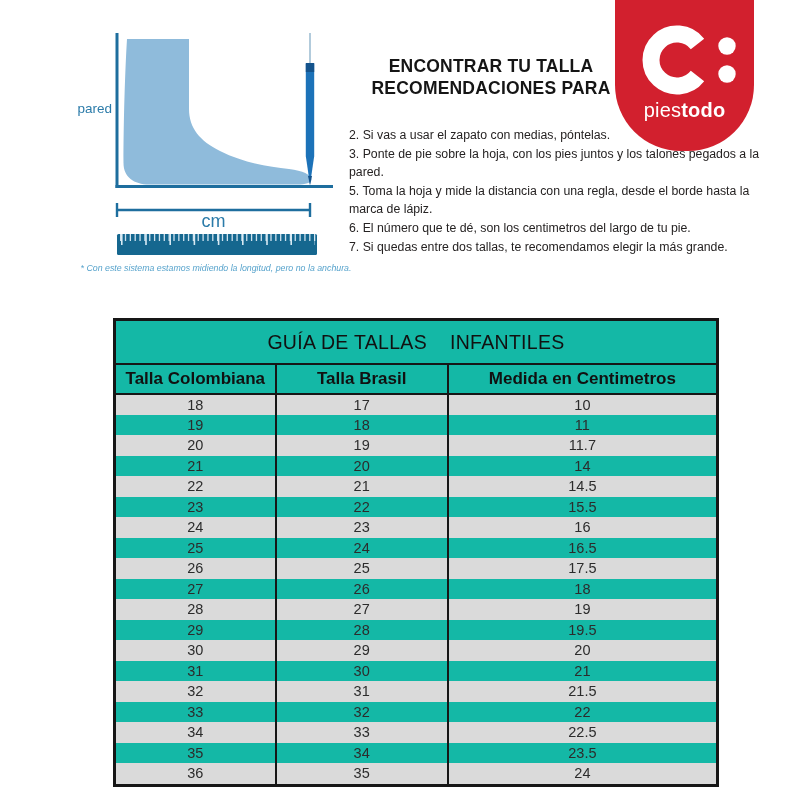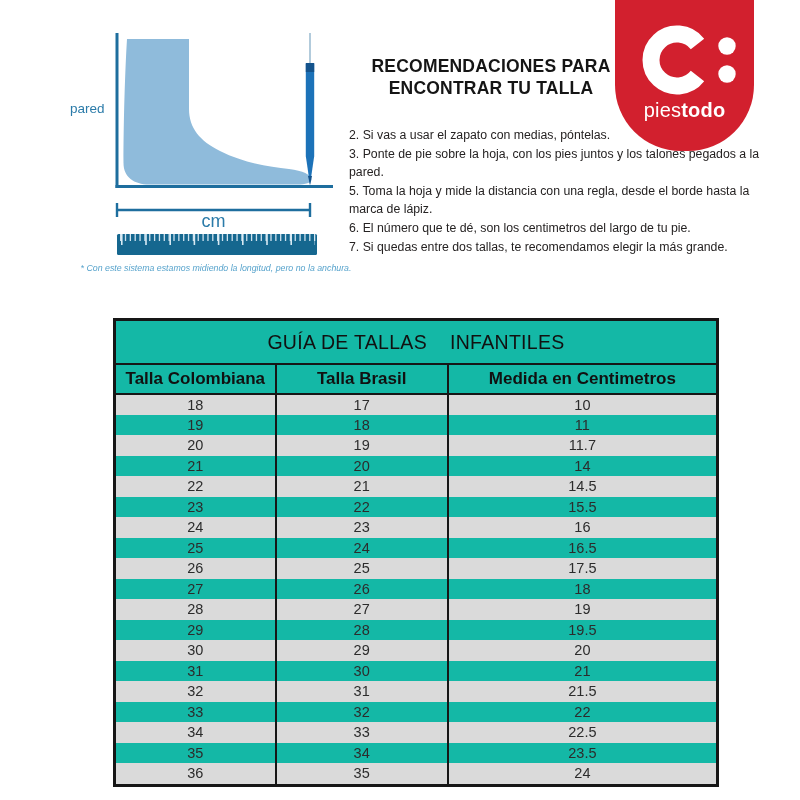--- a/index.html
+++ b/index.html
@@ -15,21 +15,21 @@
     --ink:#1F1F1F;
   }
   *{margin:0;padding:0;box-sizing:border-box;}
   html,body{width:800px;height:800px;background:#ffffff;overflow:hidden;
     font-family:"Liberation Sans","DejaVu Sans",sans-serif;color:var(--ink);}
   .abs{position:absolute;}
 
   
   .diagram{left:70px;top:25px;width:290px;height:255px;}
   .diagram svg{position:absolute;left:0;top:0;}
-  .pared-label{position:absolute;left:0;top:76px;width:42px;
+  .pared-label{position:absolute;left:0;top:76px;width:42px;text-align:right;
     font-size:13.5px;color:var(--diagram-label);}
   .cm-label{position:absolute;left:47px;top:186px;width:193px;text-align:center;
     font-size:18px;color:var(--diagram-label);}
   .measure-note{position:absolute;left:-14px;top:238px;width:320px;text-align:center;
     font-size:8.8px;font-style:italic;color:var(--note-blue);white-space:nowrap;}
 
   
   .reco-title{left:345px;top:56px;width:292px;text-align:center;font-weight:bold;
     font-size:17.5px;line-height:21.5px;letter-spacing:.2px;color:#151515;}
   .reco-list{left:349px;top:126px;width:414px;font-size:12.3px;line-height:18.6px;
@@ -93,22 +93,22 @@
       <line x1="51" y1="214.5" x2="245" y2="214.5" stroke="rgba(226,240,248,0.95)" stroke-width="11" stroke-dasharray="1.6 22.6"></line>
       <line x1="50" y1="212.5" x2="246" y2="212.5" stroke="rgba(226,240,248,0.9)" stroke-width="7" stroke-dasharray="1.3 3.55"></line>
     </g>
   </svg>
   <div class="pared-label">pared</div>
   <div class="cm-label">cm</div>
   <div class="measure-note">* Con este sistema estamos midiendo la longitud, pero no la anchura.</div>
 </div>
 
 <div class="abs reco-title">
+  <div>ENCONTRAR TU TALLA</div>
   <div>RECOMENDACIONES PARA</div>
-  <div>ENCONTRAR TU TALLA</div>
 </div>
 <div class="abs reco-list">
     <div>2. Si vas a usar el zapato con medias, póntelas.</div>
     <div>3. Ponte de pie sobre la hoja, con los pies juntos y los talones pegados a la pared.</div>
     <div>5. Toma la hoja y mide la distancia con una regla, desde el borde hasta la marca de lápiz.</div>
     <div>6. El número que te dé, son los centimetros del largo de tu pie.</div>
     <div>7. Si quedas entre dos tallas, te recomendamos elegir la más grande.</div>
   </div>
 
 <div class="abs logo-badge">

